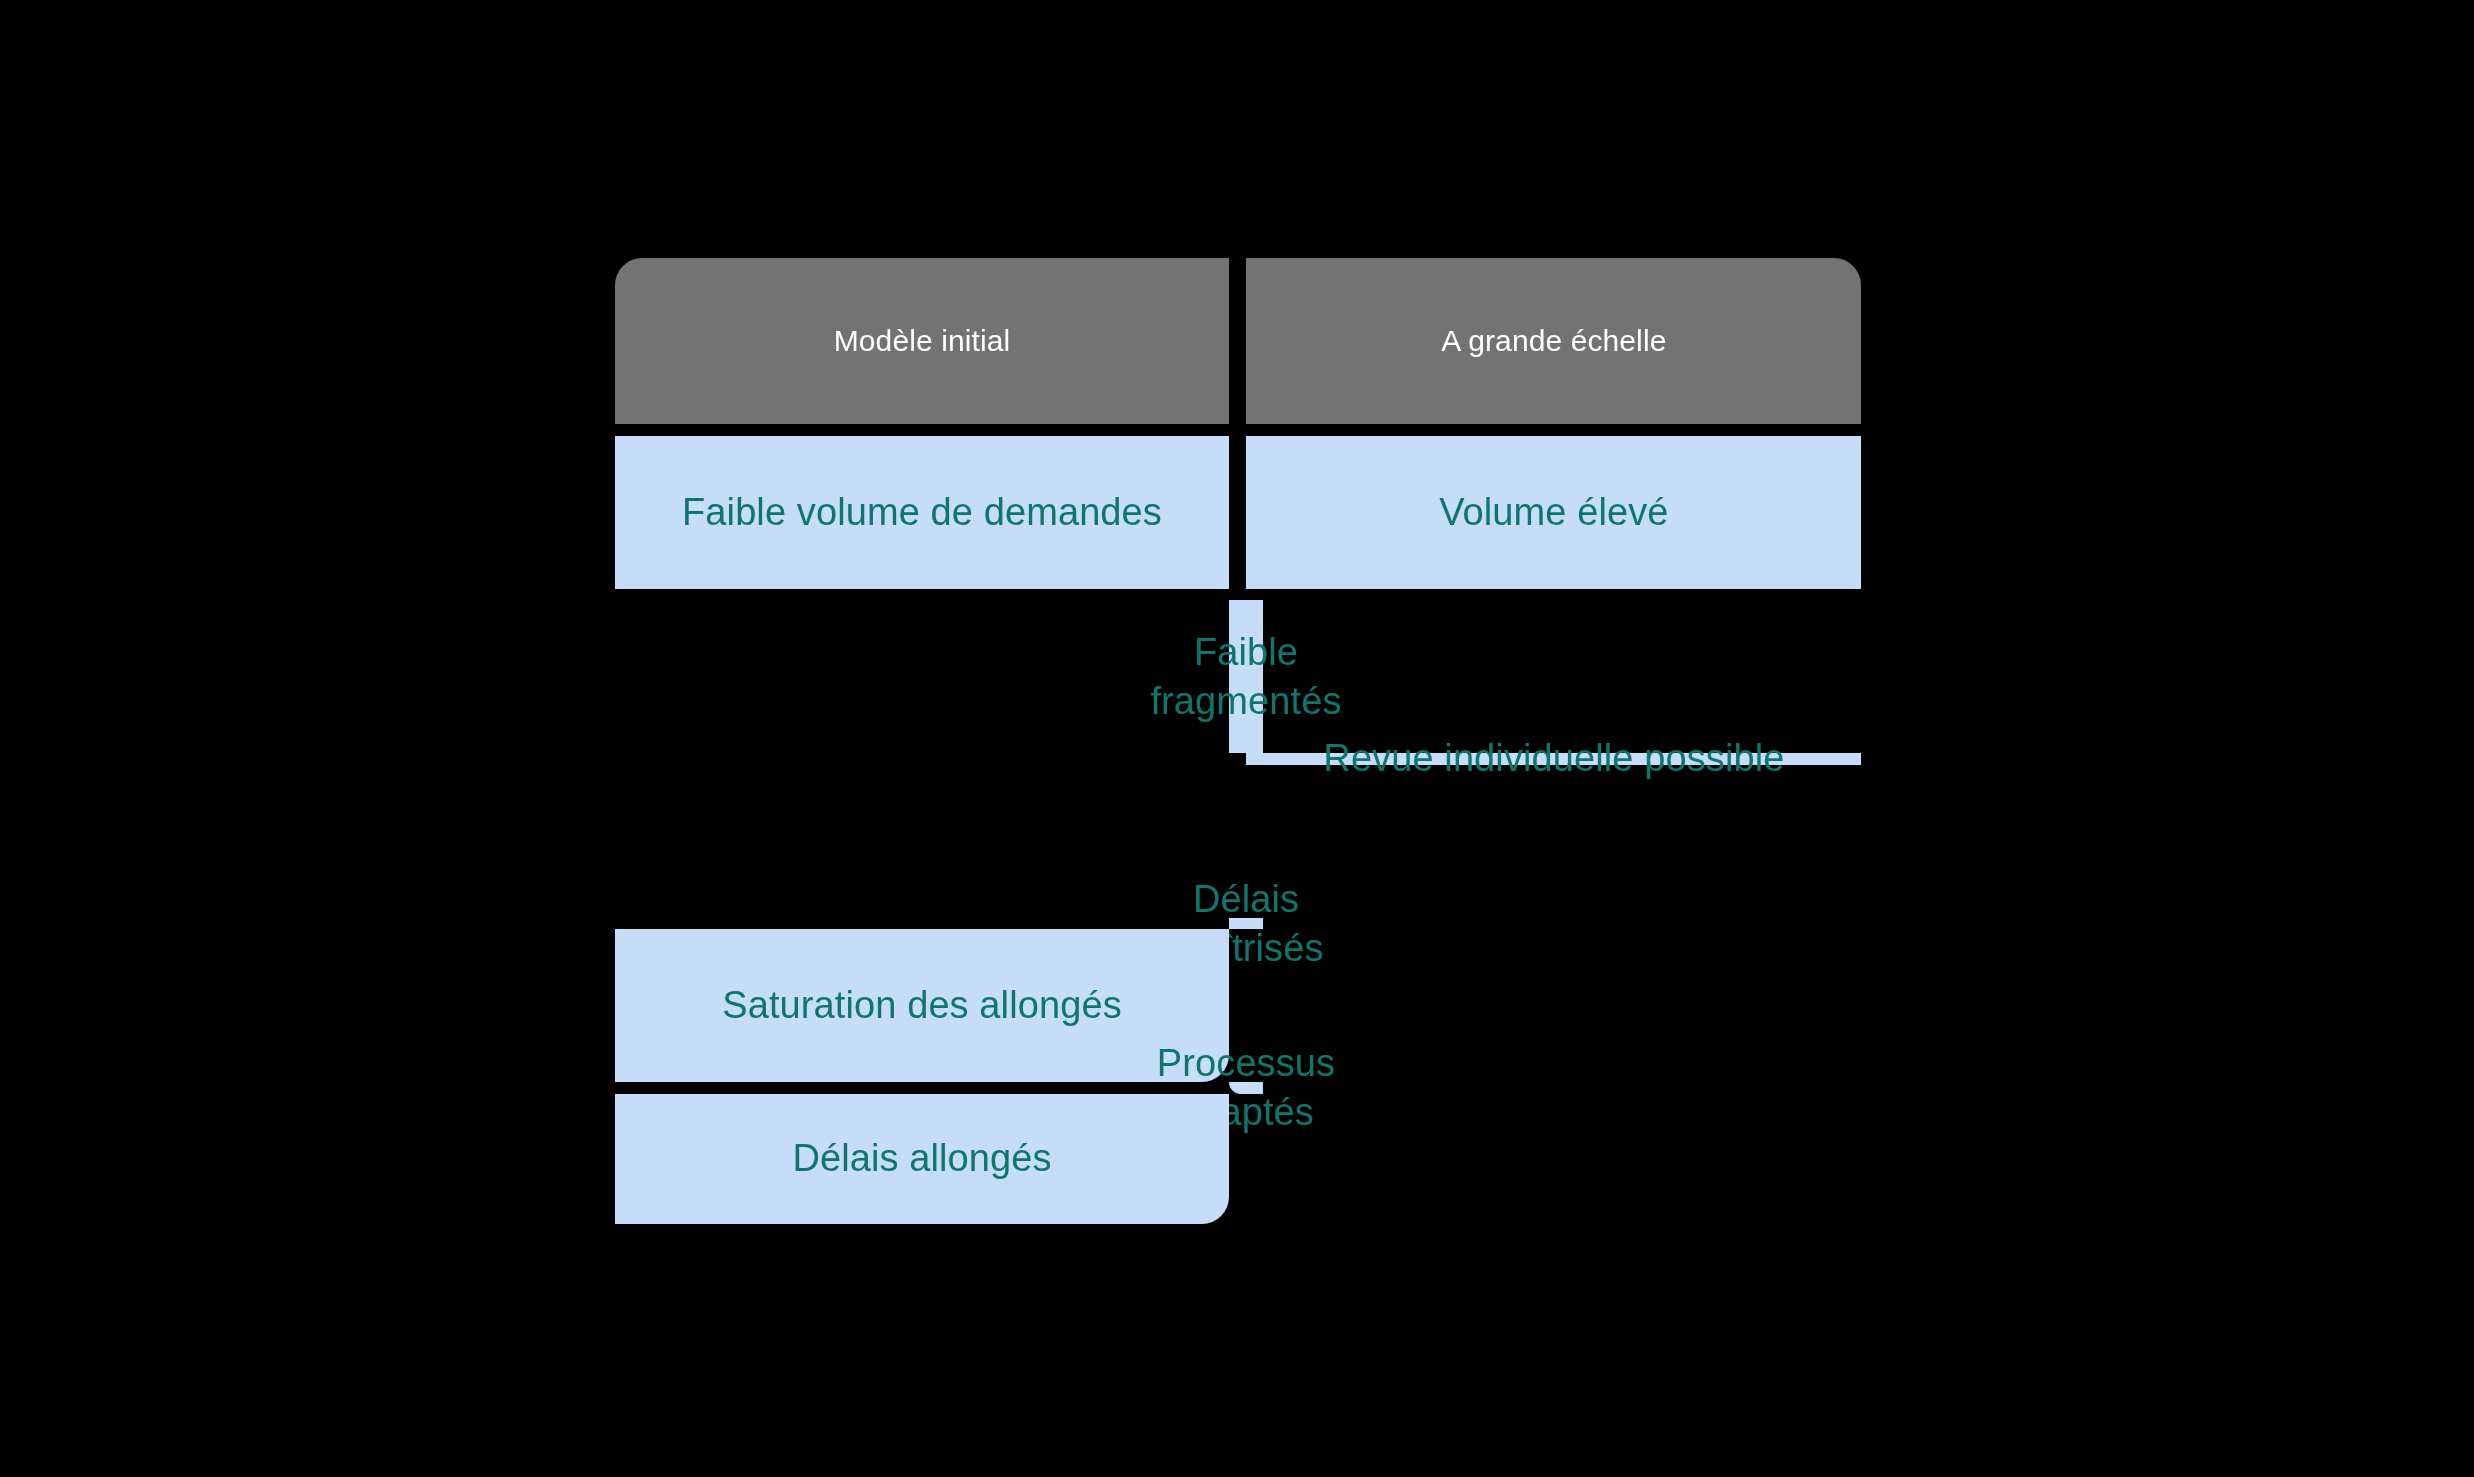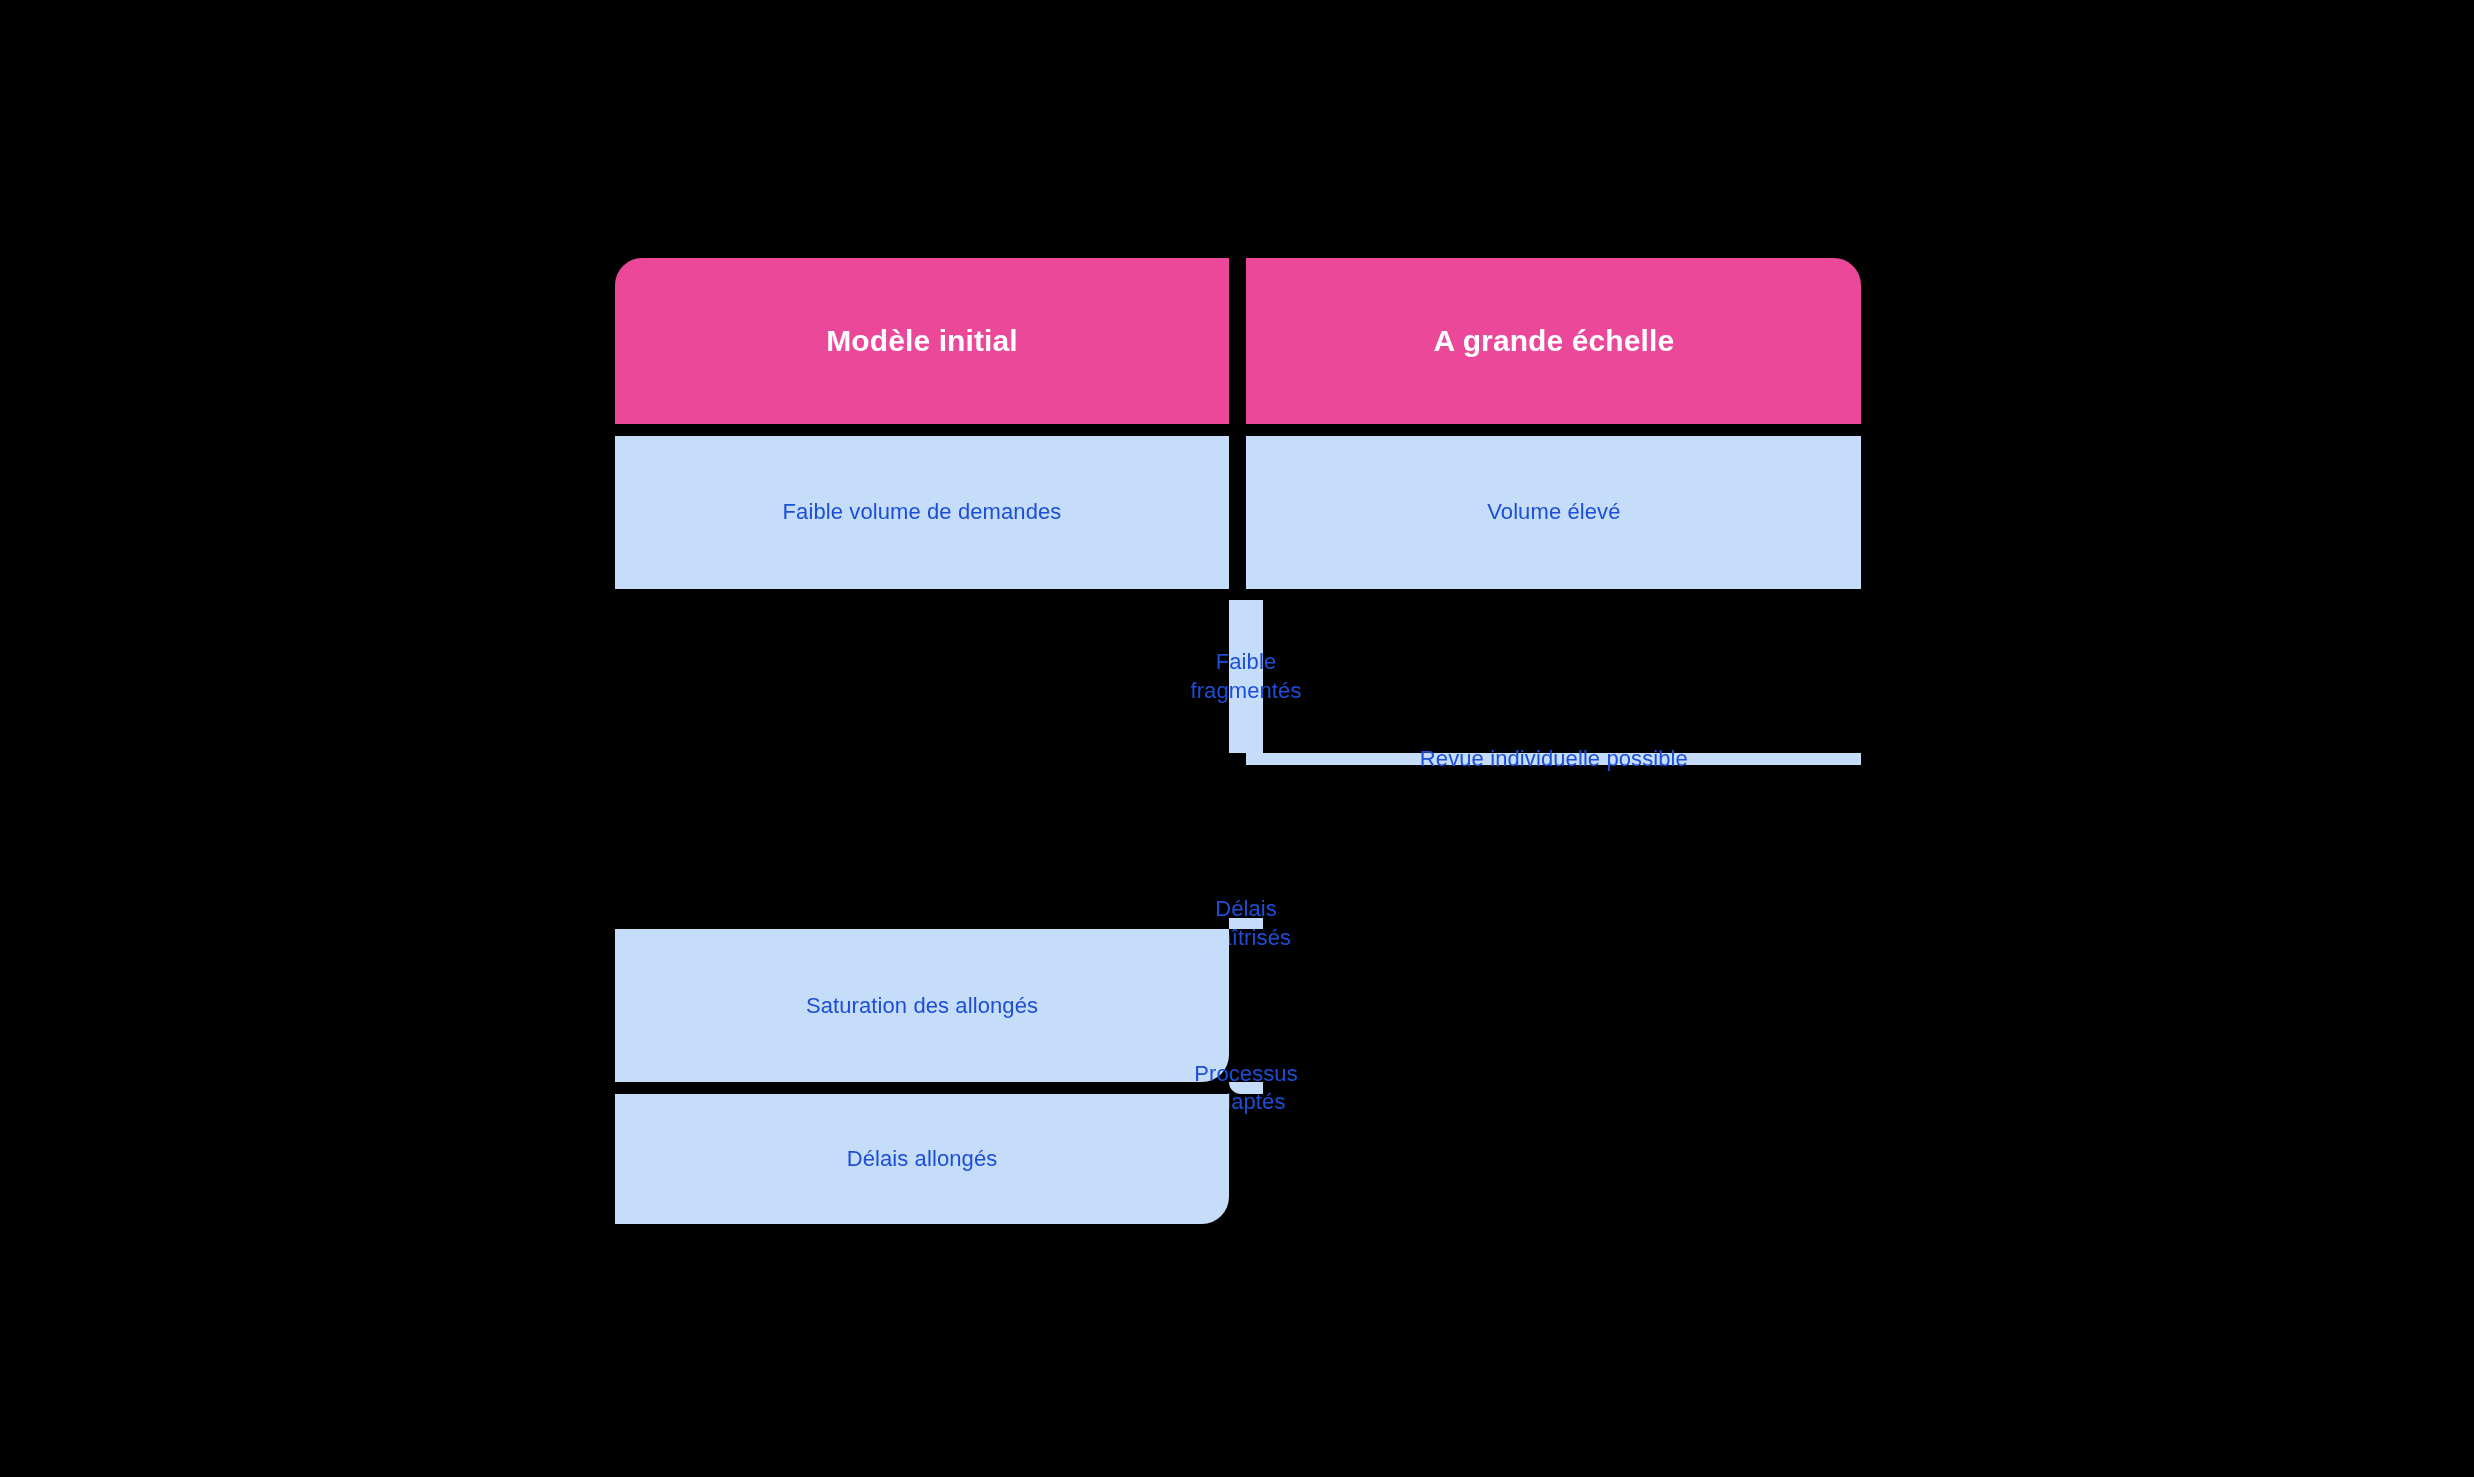--- a/index.html
+++ b/index.html
@@ -42,32 +42,32 @@
     align-items: center;
     justify-content: center;
     text-align: center;
     padding: 3.9px 17px;
   }
 
   .gap-col, .gap-row { background: #000000; }
 
   
   .cell.header {
-    background: #ec4899;
+    background: #737373;
     color: #FFFFFF;
     font-size: 30px;
-    font-weight: 700;
+    font-weight: 400;
     letter-spacing: 0.1px;
   }
 
   
   .cell.body {
     background: #C5DDF9;
-    color: #1d4ed8;
-    font-size: 22px;
+    color: #0f766e;
+    font-size: 38px;
     font-weight: 400;
     letter-spacing: 0.1px;
     line-height: 1.29;
   }
 
   
   .rtl { border-top-left-radius: 27px; }
   .rtr { border-top-right-radius: 27px; }
   .rbl { border-bottom-left-radius: 27px; }
   .rbr { border-bottom-right-radius: 27px; }

